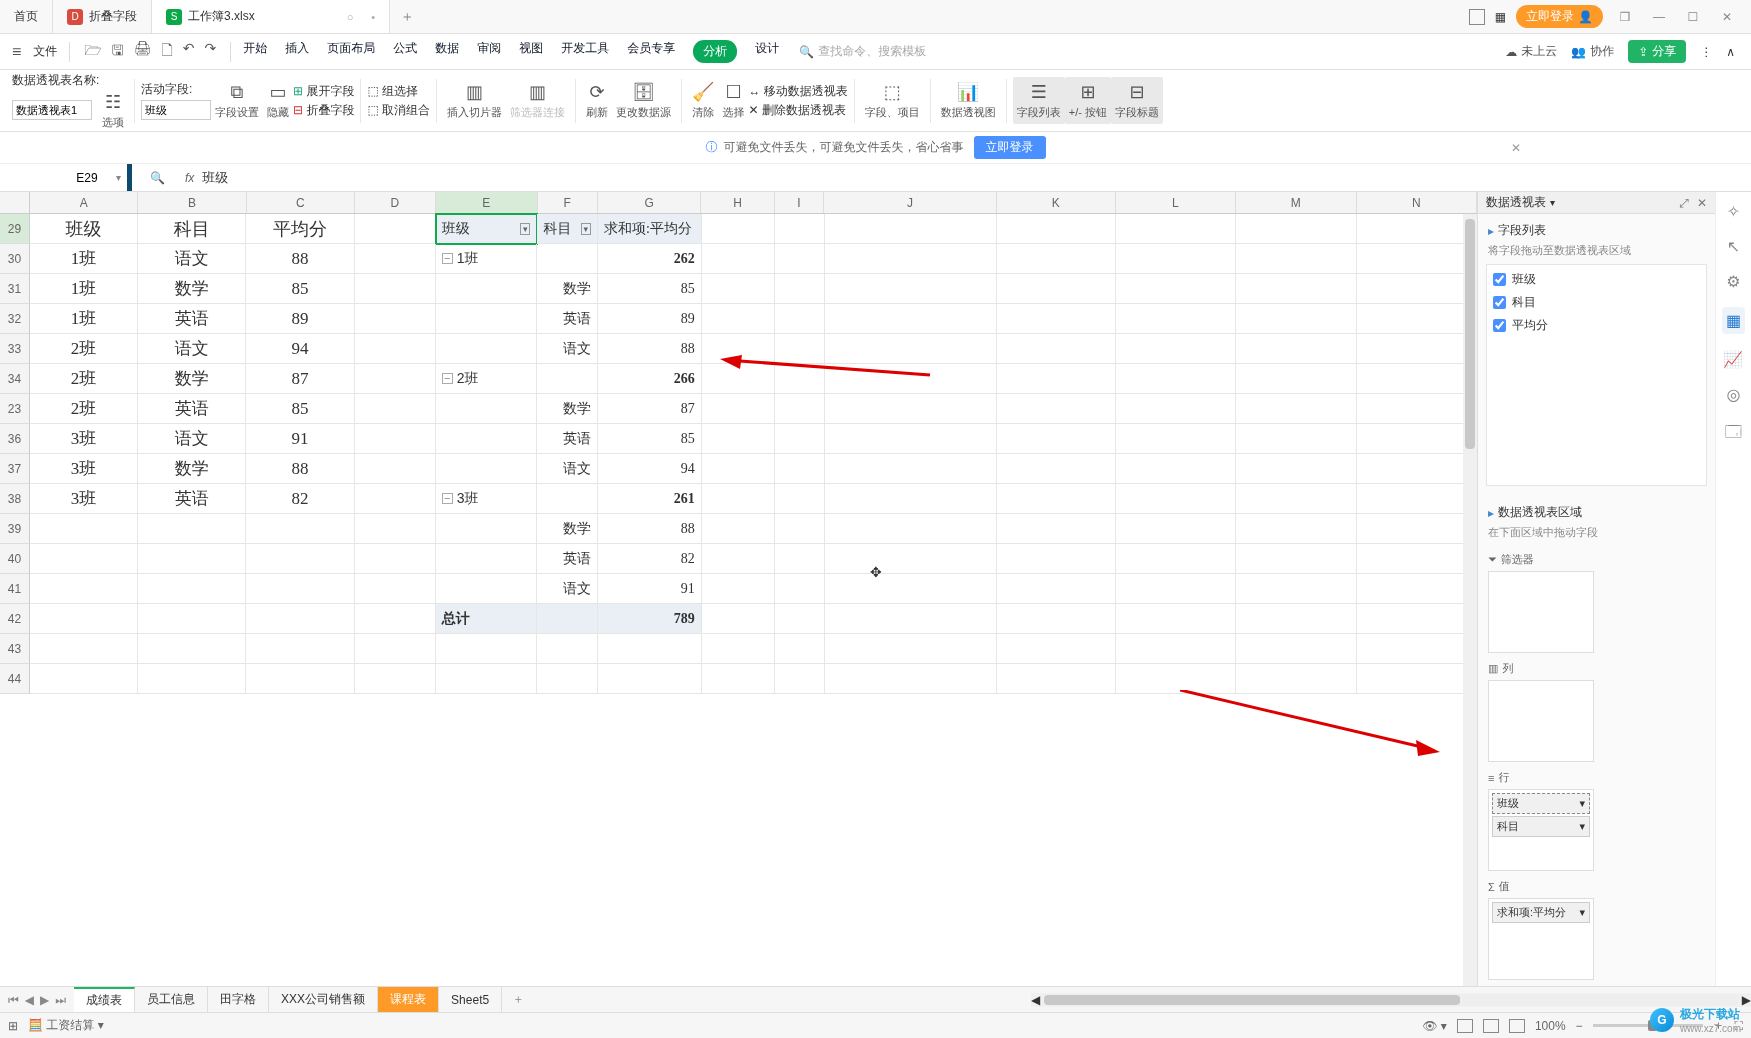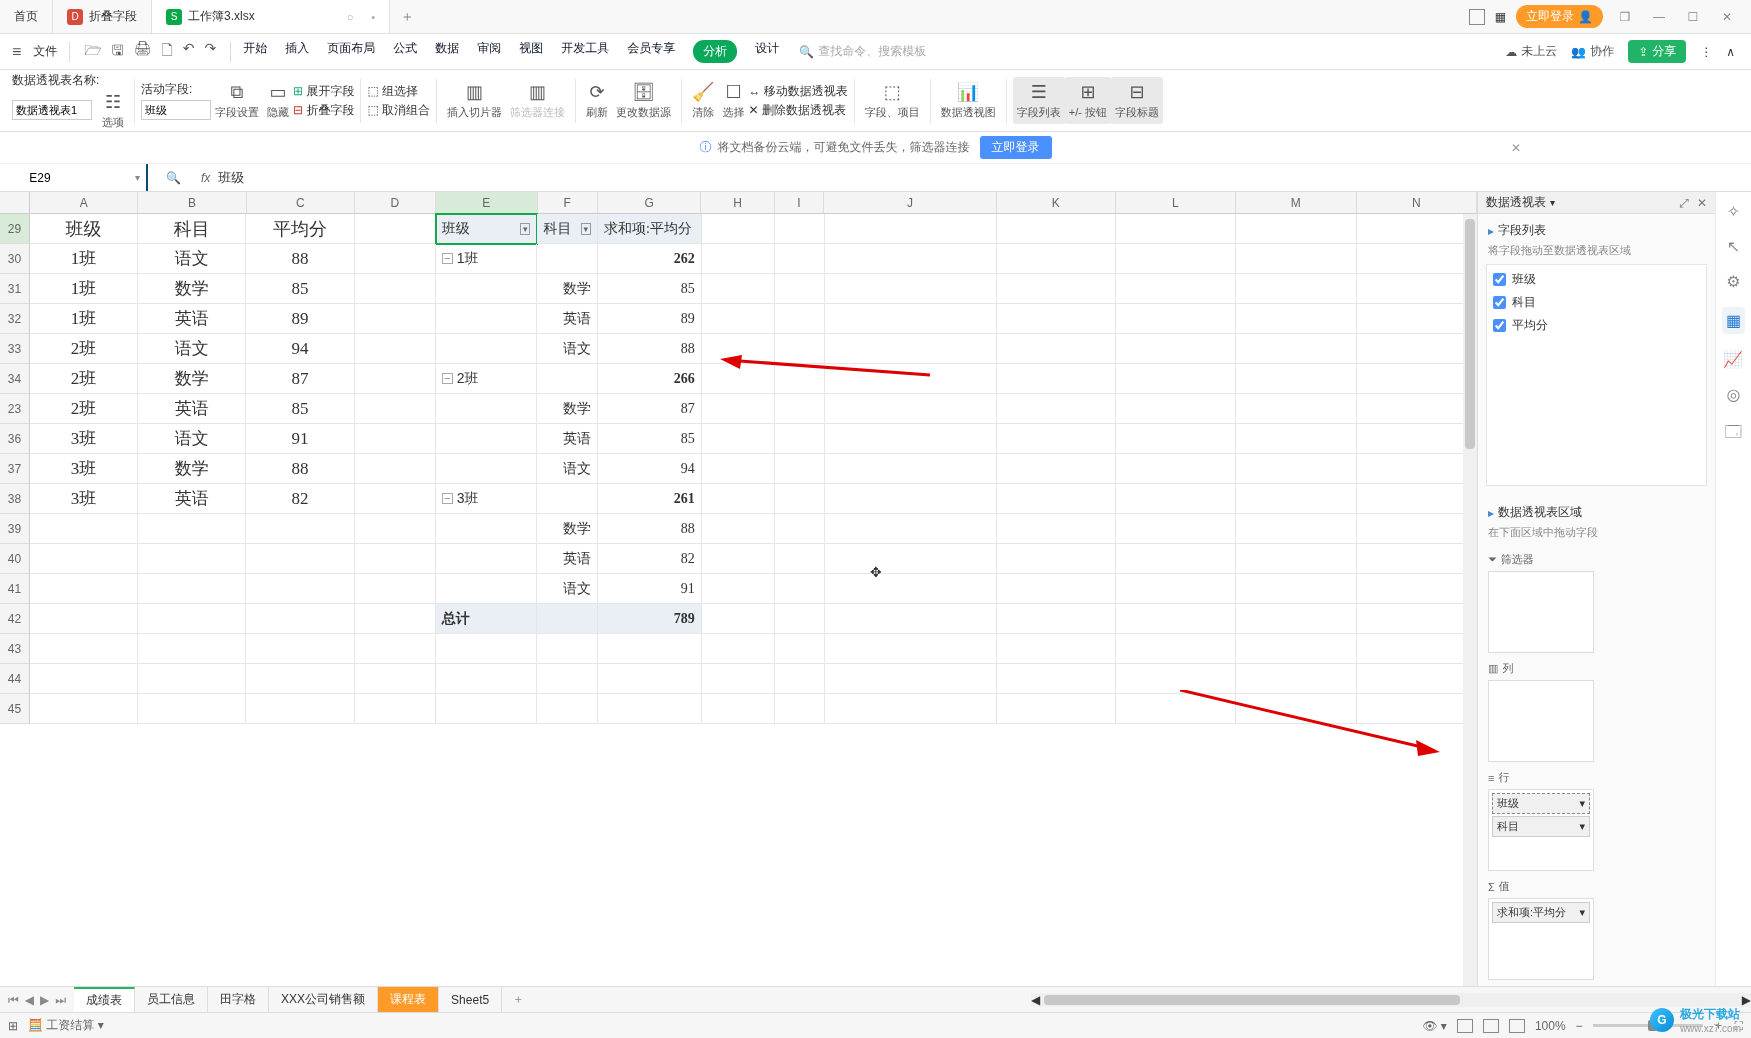--- a/index.html
+++ b/index.html
@@ -39,21 +39,21 @@
 .rib-textblock { display:flex; flex-direction:column; gap:2px; font-size:12px;}
 .rib-tall-row { display:flex; gap:6px; align-items:center;}
 .rib-pressed { background:#e9e9e9; padding:4px 4px; border-radius:2px;}
 
 .banner { height:32px; display:flex; align-items:center; justify-content:center; gap:10px; background:#fff; border-bottom:1px solid #eee; position:relative;}
 .banner-info { display:flex; align-items:center; gap:6px; color:#666;}
 .banner-btn { background:#4a90ff; color:#fff; padding:3px 12px; border-radius:3px;}
 .banner-close { position:absolute; right:230px; color:#999;}
 
 .fx-row { height:28px; display:flex; align-items:center; border-bottom:1px solid #ddd;}
-.name-box { width:148px; height:100%; border-right:2px solid #0c4a6e; display:flex; align-items:center; justify-content:flex-start; position:relative;}
+.name-box { width:132px; height:100%; border-right:5px solid #0c4a6e; display:flex; align-items:center; justify-content:flex-end; position:relative;}
 .name-box input { border:none; width:80px; height:22px; text-align:center; font-size:12px; outline:none;}
 .name-box .dd {position:absolute; right:6px; color:#888; font-size:10px;}
 .fx-bar { flex:1; display:flex; align-items:center; gap:8px; padding:0 10px;}
 .fx-bar .fx { font-style:italic; color:#666;margin-left:12px;}
 
 .main { display:flex; height: calc(100% - 34px - 36px - 62px - 32px - 28px - 26px - 26px); }
 .grid-wrap { flex:1; position:relative; overflow:hidden;}
 .col-headers { height:22px; display:flex; background:#f4f4f4; border-bottom:1px solid #ccc;}
 .corner { width:32px; border-right:1px solid #ccc; background:#f4f4f4;}
 .ch { border-right:1px solid #ddd; display:flex; align-items:center; justify-content:center; color:#666; font-size:12px;}
@@ -291,21 +291,21 @@
     </div>
   <div class="rib-group rib-pressed">
       <span class="rib-icon">⊟</span>
       <span class="rib-label">字段标题</span>
     </div>
 </div>
 
 <div class="banner">
   <div class="banner-info">
     <span style="color:#4a90ff">ⓘ</span>
-    <span>将文档备份云端，可避免文件丢失，筛选器连接</span>
+    <span>可避免文件丢失，可避免文件丢失，省心省事</span>
   </div>
   <span class="banner-btn">立即登录</span>
   <span class="banner-close">✕</span>
 </div>
 
 <div class="fx-row">
   <div class="name-box">
     <input value="E29" style="">
     <span class="dd">▾</span>
   </div>
@@ -611,37 +611,20 @@
           <div class="cell " style="width: 64px;"></div>
           <div class="cell " style="width: 110px;"></div>
           <div class="cell " style="width: 78px;"></div>
           <div class="cell " style="width: 52px;"></div>
           <div class="cell " style="width: 184px;"></div>
           <div class="cell " style="width: 126px;"></div>
           <div class="cell " style="width: 128px;"></div>
           <div class="cell " style="width: 128px;"></div>
           <div class="cell " style="width: 128px;"></div>
         </div>
-        <div class="row">
-          <div class="rh">45</div>
-          <div class="cell " style="width: 115px;"></div>
-          <div class="cell " style="width: 115px;"></div>
-          <div class="cell " style="width: 115px;"></div>
-          <div class="cell " style="width: 86px;"></div>
-          <div class="cell " style="width: 108px;"></div>
-          <div class="cell " style="width: 64px;"></div>
-          <div class="cell " style="width: 110px;"></div>
-          <div class="cell " style="width: 78px;"></div>
-          <div class="cell " style="width: 52px;"></div>
-          <div class="cell " style="width: 184px;"></div>
-          <div class="cell " style="width: 126px;"></div>
-          <div class="cell " style="width: 128px;"></div>
-          <div class="cell " style="width: 128px;"></div>
-          <div class="cell " style="width: 128px;"></div>
-        </div>
       </div>
     <div class="vscroll">
         <div class="thumb"></div>
       </div>
 
     <svg class="arrow" style="left:720px; top:163px;" width="220" height="30">
       <line class="arrow-line" x1="210" y1="20" x2="20" y2="6"></line>
       <polygon class="arrow-head" points="0,4 22,0 20,14"></polygon>
     </svg>
     <svg class="arrow" style="left:1180px; top:498px;" width="260" height="70">

